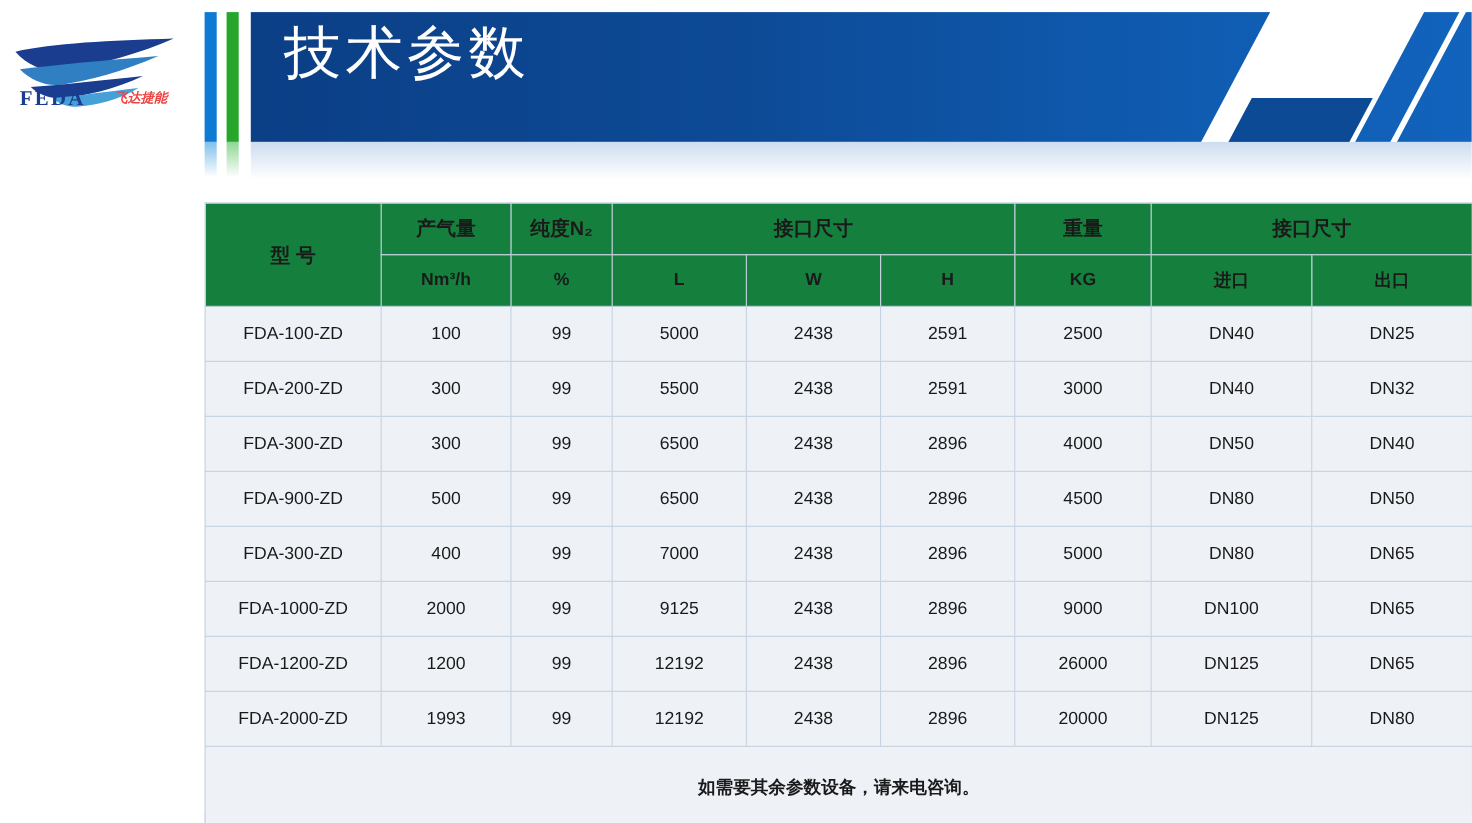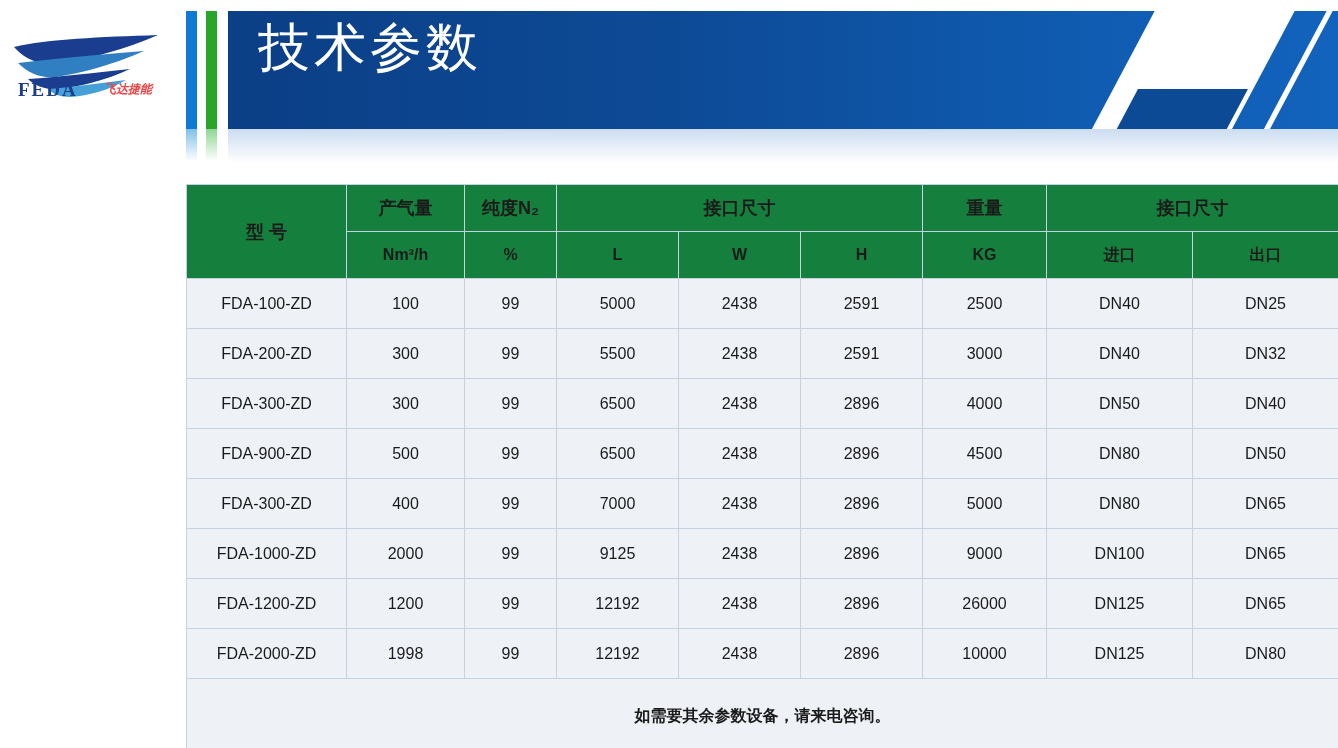--- a/index.html
+++ b/index.html
@@ -327,26 +327,26 @@
           <td>99</td>
           <td>12192</td>
           <td>2438</td>
           <td>2896</td>
           <td>26000</td>
           <td>DN125</td>
           <td>DN65</td>
         </tr>
         <tr>
           <td class="model">FDA-2000-ZD</td>
-          <td>1998</td>
+          <td>1993</td>
           <td>99</td>
           <td>12192</td>
           <td>2438</td>
           <td>2896</td>
-          <td>10000</td>
+          <td>20000</td>
           <td>DN125</td>
           <td>DN80</td>
         </tr>
       </tbody>
     <tfoot>
       <tr class="note-row">
         <td colspan="9">如需要其余参数设备，请来电咨询。</td>
       </tr>
     </tfoot>
   </table>

